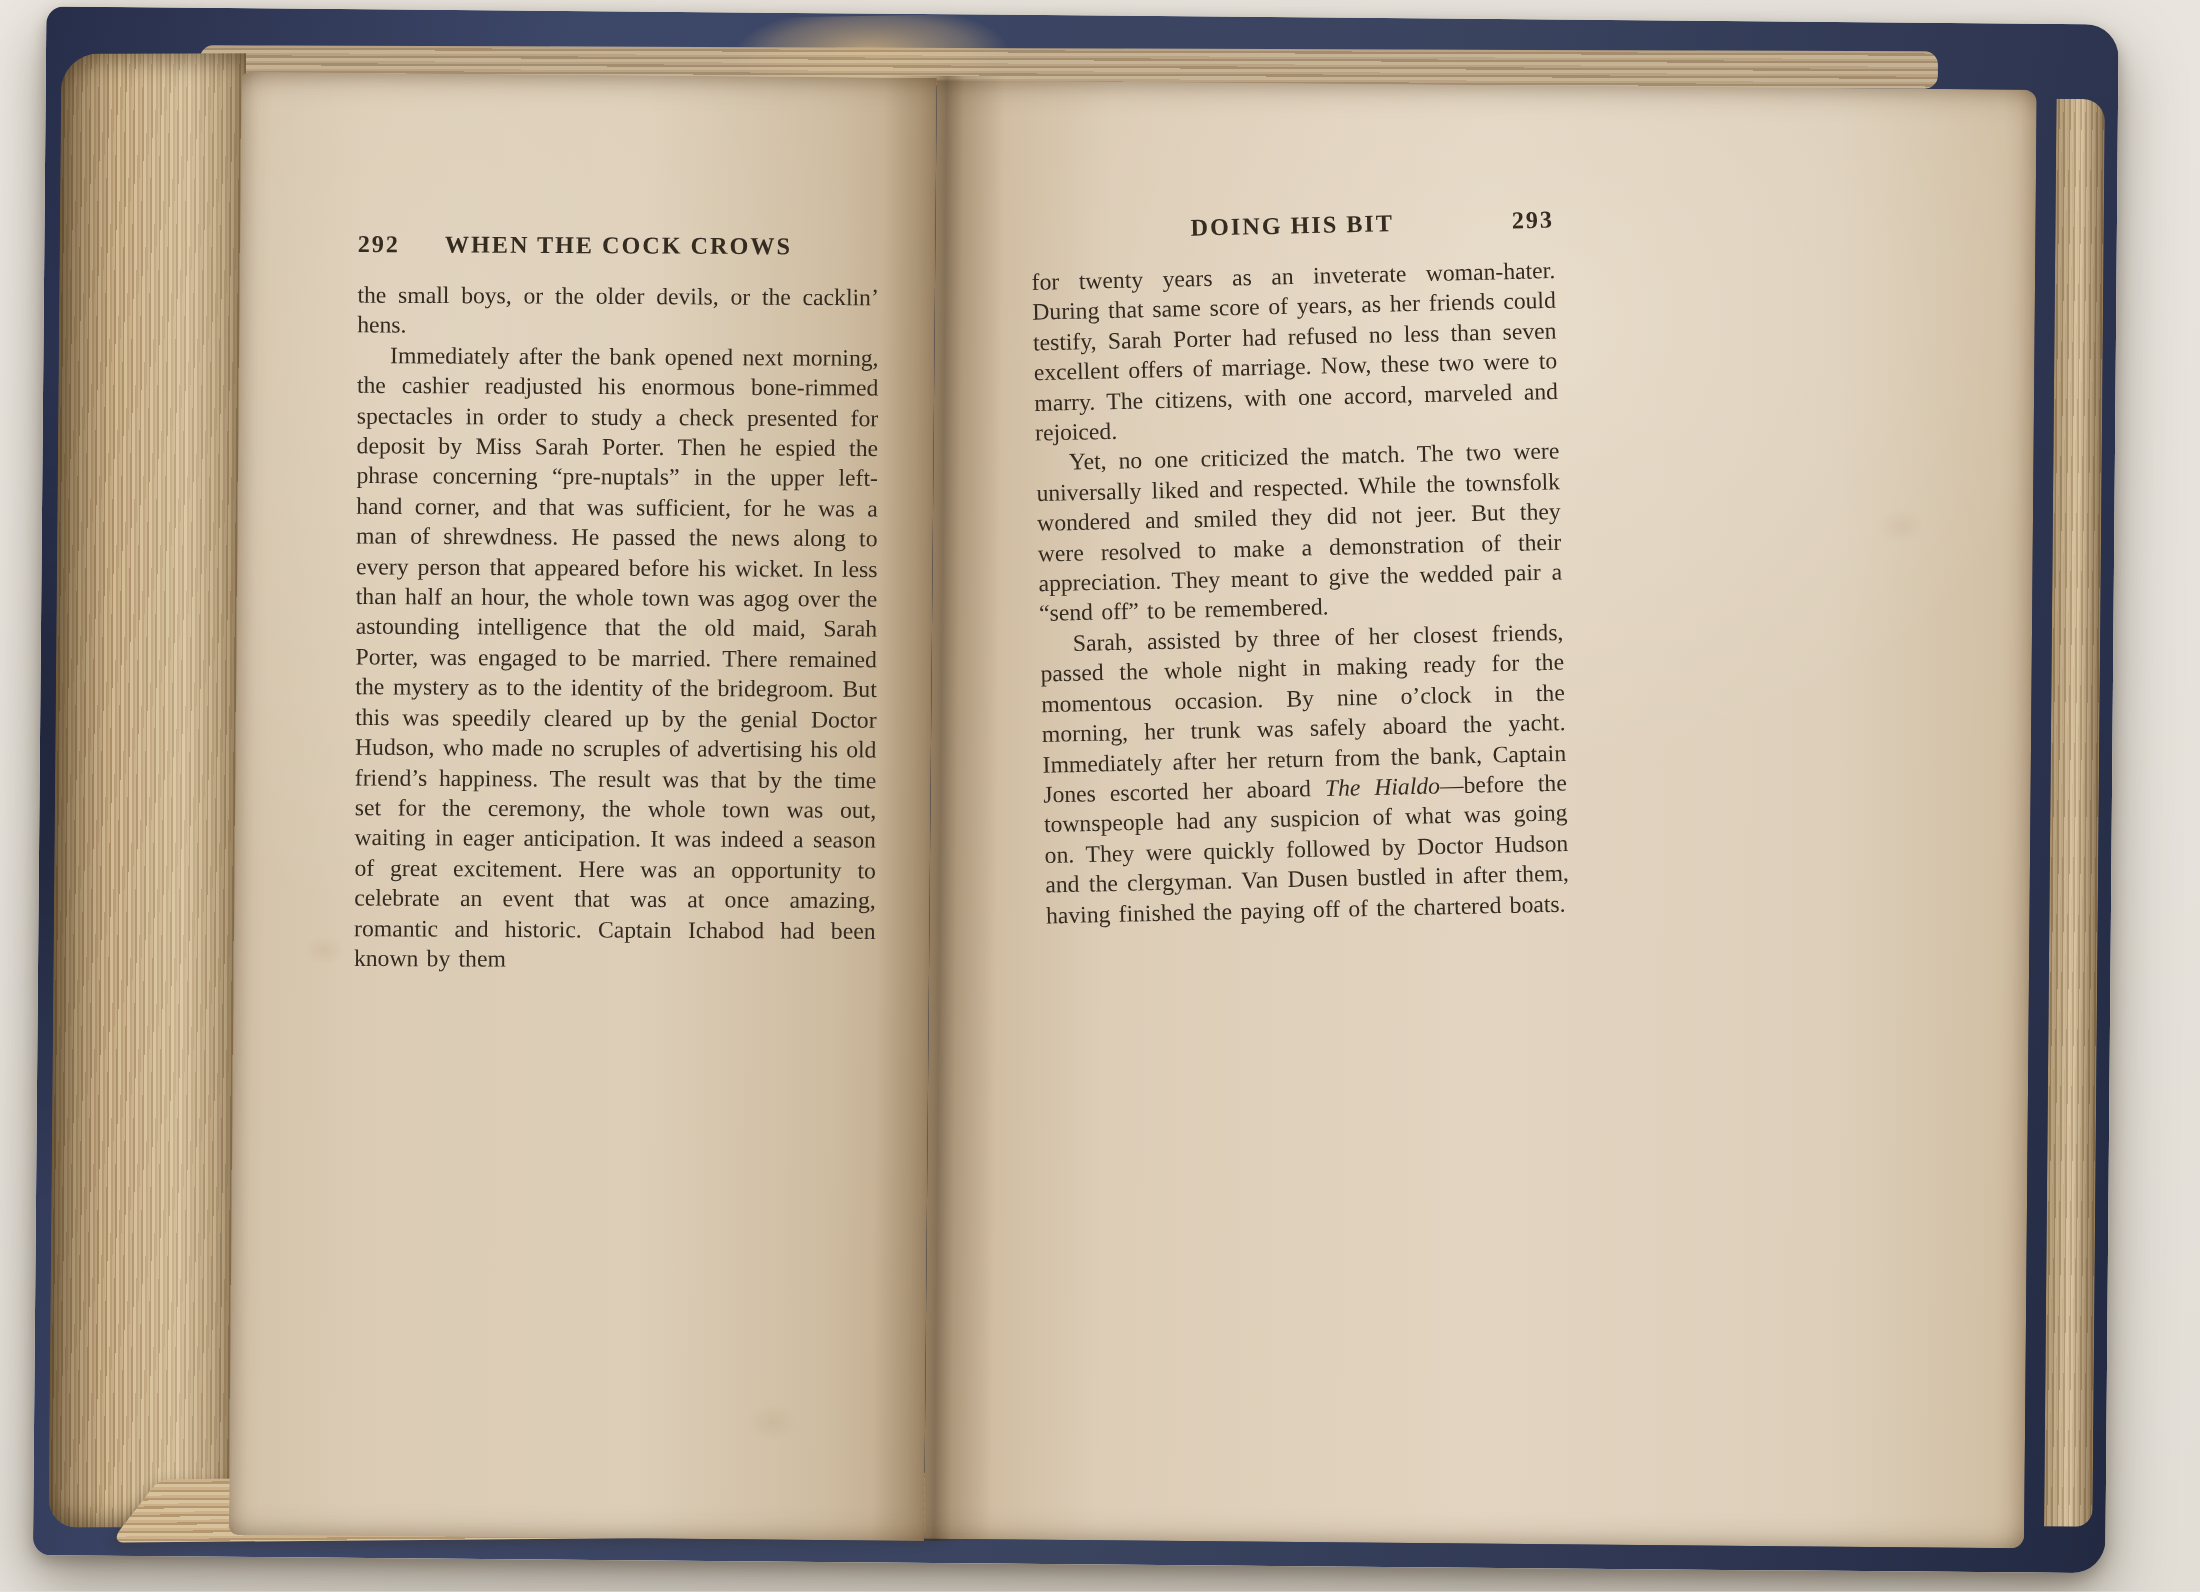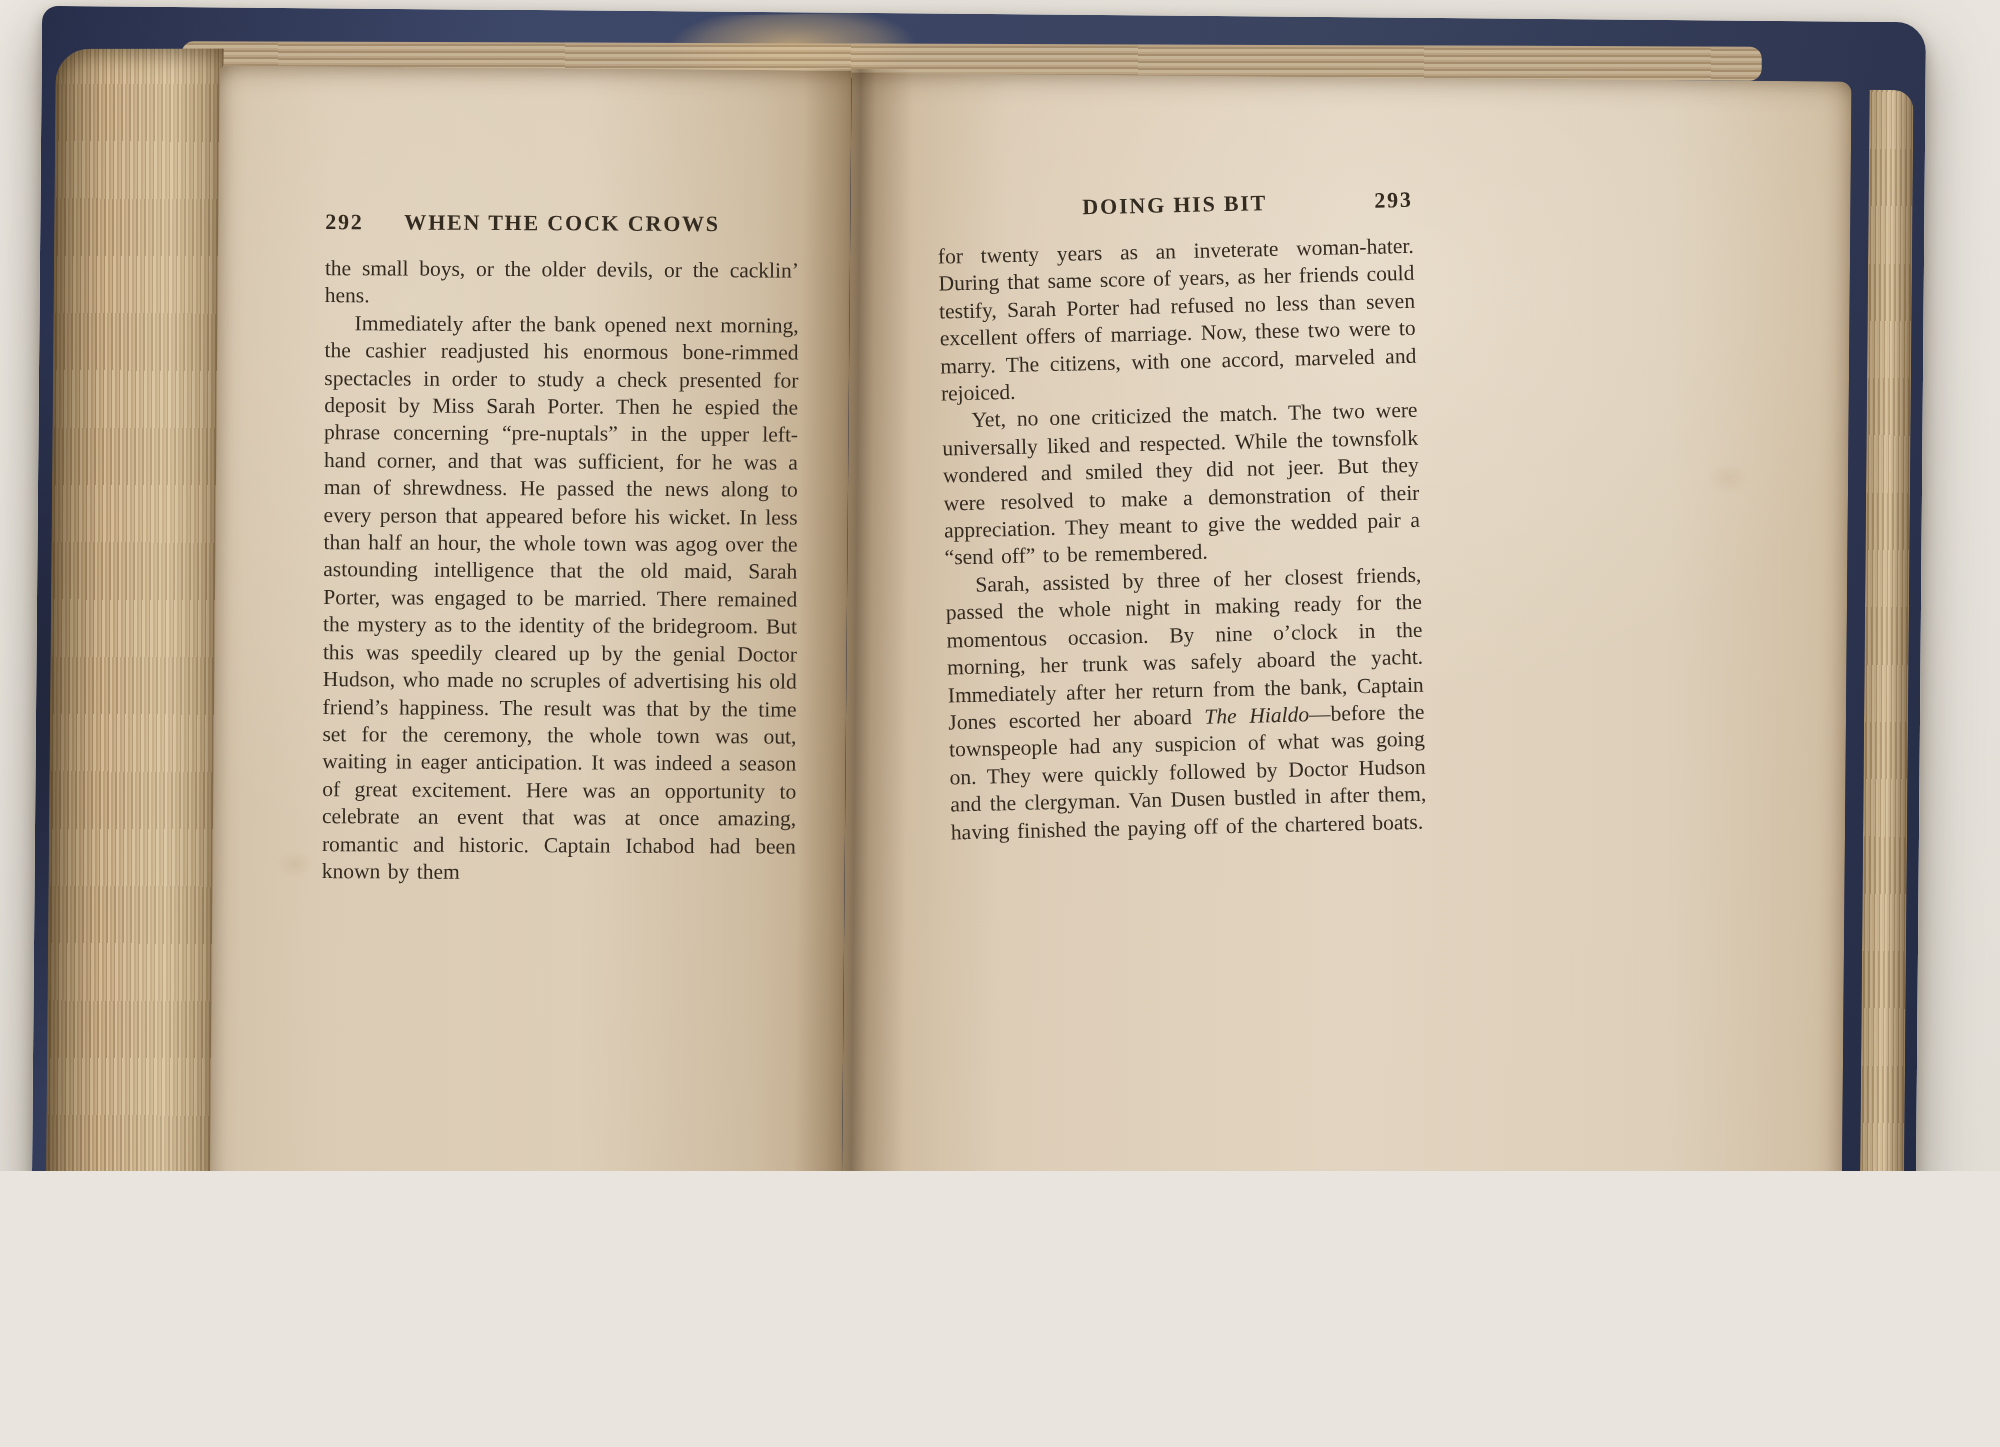--- a/index.html
+++ b/index.html
@@ -3,21 +3,21 @@
 <meta charset="utf-8">
 <style>
   html, body {
     margin: 0;
     padding: 0;
     background: #e9e5de;
   }
   .scene {
     position: relative;
     width: 2000px;
-    height: 1171px;
+    height: 1447px;
     background: linear-gradient(160deg, #ece8e1 0%, #e7e3dc 55%, #e2ded6 100%);
     overflow: hidden;
     font-family: "Liberation Serif", "DejaVu Serif", serif;
   }
   .book {
     position: absolute;
     left: 36px;
     top: 14px;
     width: 1884px;
     height: 1408px;

